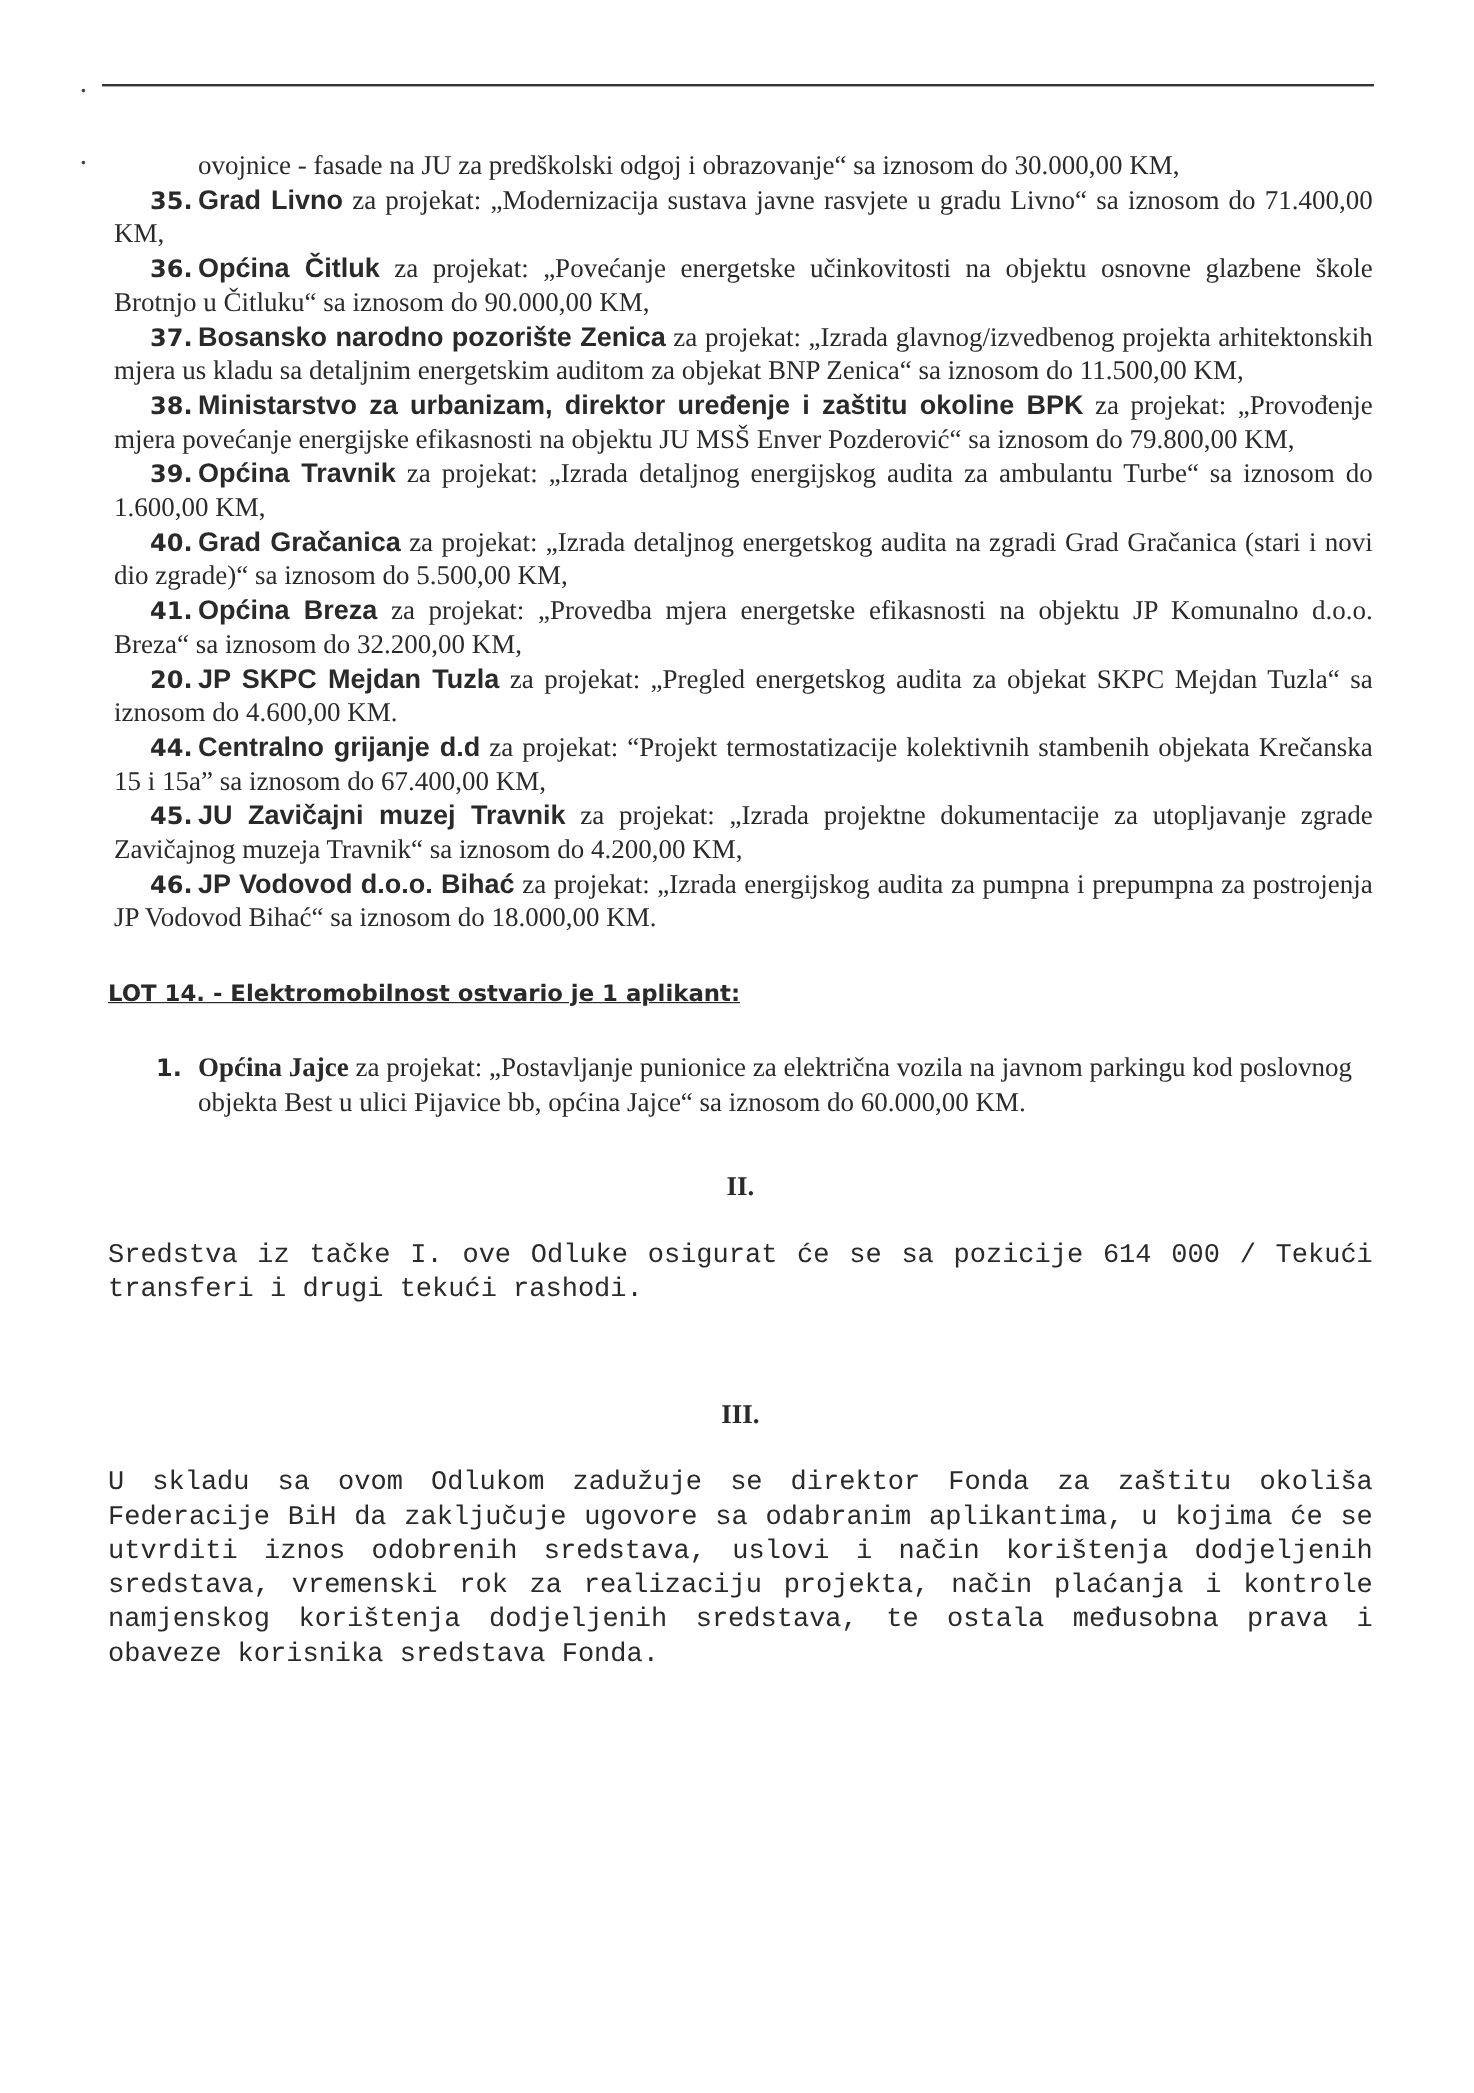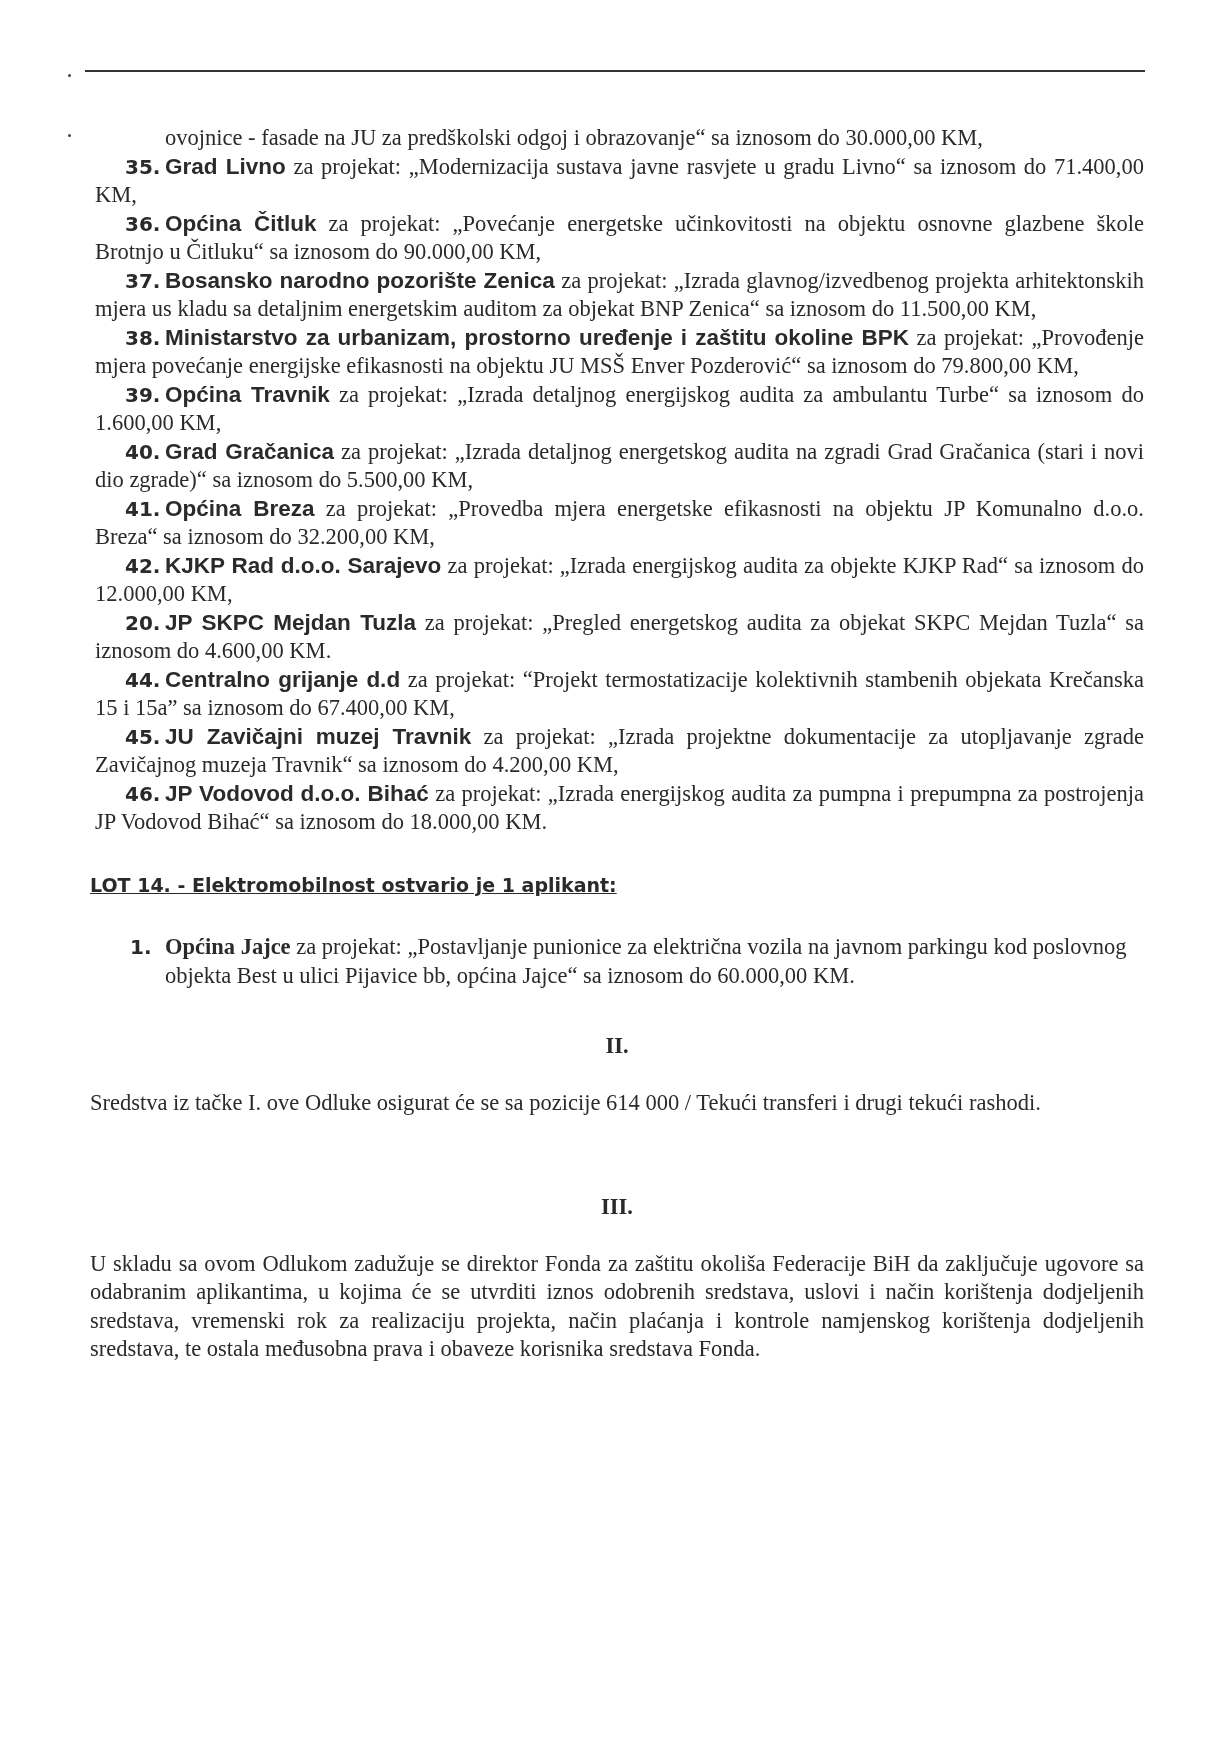--- a/index.html
+++ b/index.html
@@ -9,21 +9,21 @@
   .dot { position: absolute; width: 3px; height: 3px; background: #444; border-radius: 50%; }
   .page { position: absolute; left: 90px; top: 124px; width: 1054px; font-size: 22.5px; line-height: 28.5px; }
   .item { position: relative; padding-left: 75px; text-align: justify; margin-bottom: 0; }
   .num { position: absolute; left: 35px; top: 0; font-weight: bold; font-family: "DejaVu Sans", sans-serif; font-size: 20px; }
   .item .body { text-indent: 70px; margin-left: -70px; padding-left: 0; display: block; }
   .item b { font-family: Liberation Sans, sans-serif; }
   .lot { margin-top: 34px; font-weight: bold; text-decoration: underline; font-family: "DejaVu Sans", sans-serif; font-size: 19px; }
   .lotitem { position: relative; padding-left: 75px; margin-top: 34px; }
   .lotitem .num { left: 40px; }
   .section { text-align: center; font-weight: bold; margin: 30px 0 28px 0; }
-  .para { text-align: justify; }
+  .para { text-align: justify; font-family: Liberation Mono, monospace; }
   .gap { height: 46px; }
 </style>
 </head>
 <body>
 
 <div class="topline"></div>
 <div class="dot" style="left:68px;top:74px;"></div>
 <div class="dot" style="left:68px;top:134px;"></div>
 
 <div class="page">
@@ -38,37 +38,33 @@
     <div class="item">
       <span class="num">36.</span>
       <span class="body"><b>Općina Čitluk</b><span> za projekat: „Povećanje energetske učinkovitosti na objektu osnovne glazbene škole Brotnjo u Čitluku“ sa iznosom do 90.000,00 KM,</span></span>
     </div>
     <div class="item">
       <span class="num">37.</span>
       <span class="body"><b>Bosansko narodno pozorište Zenica</b><span> za projekat: „Izrada glavnog/izvedbenog projekta arhitektonskih mjera us kladu sa detaljnim energetskim auditom za objekat BNP Zenica“ sa iznosom do 11.500,00 KM,</span></span>
     </div>
     <div class="item">
       <span class="num">38.</span>
-      <span class="body"><b>Ministarstvo za urbanizam, prostorno uređenje i zaštitu okoline BPK</b><span> za projekat: „Provođenje mjera povećanje energijske efikasnosti na objektu JU MSŠ Enver Pozderović“ sa iznosom do 79.800,00 KM,</span></span>
+      <span class="body"><b>Ministarstvo za urbanizam, direktor uređenje i zaštitu okoline BPK</b><span> za projekat: „Provođenje mjera povećanje energijske efikasnosti na objektu JU MSŠ Enver Pozderović“ sa iznosom do 79.800,00 KM,</span></span>
     </div>
     <div class="item">
       <span class="num">39.</span>
       <span class="body"><b>Općina Travnik</b><span> za projekat: „Izrada detaljnog energijskog audita za ambulantu Turbe“ sa iznosom do 1.600,00 KM,</span></span>
     </div>
     <div class="item">
       <span class="num">40.</span>
       <span class="body"><b>Grad Gračanica</b><span> za projekat: „Izrada detaljnog energetskog audita na zgradi Grad Gračanica (stari i novi dio zgrade)“ sa iznosom do 5.500,00 KM,</span></span>
     </div>
     <div class="item">
       <span class="num">41.</span>
       <span class="body"><b>Općina Breza</b><span> za projekat: „Provedba mjera energetske efikasnosti na objektu JP Komunalno d.o.o. Breza“ sa iznosom do 32.200,00 KM,</span></span>
-    </div>
-    <div class="item">
-      <span class="num">42.</span>
-      <span class="body"><b>KJKP Rad d.o.o. Sarajevo</b><span> za projekat: „Izrada energijskog audita za objekte KJKP Rad“ sa iznosom do 12.000,00 KM,</span></span>
     </div>
     <div class="item">
       <span class="num">20.</span>
       <span class="body"><b>JP SKPC Mejdan Tuzla</b><span> za projekat: „Pregled energetskog audita za objekat SKPC Mejdan Tuzla“ sa iznosom do 4.600,00 KM.</span></span>
     </div>
     <div class="item">
       <span class="num">44.</span>
       <span class="body"><b>Centralno grijanje d.d</b><span> za projekat: “Projekt termostatizacije kolektivnih stambenih objekata Krečanska 15 i 15a” sa iznosom do 67.400,00 KM,</span></span>
     </div>
     <div class="item">

